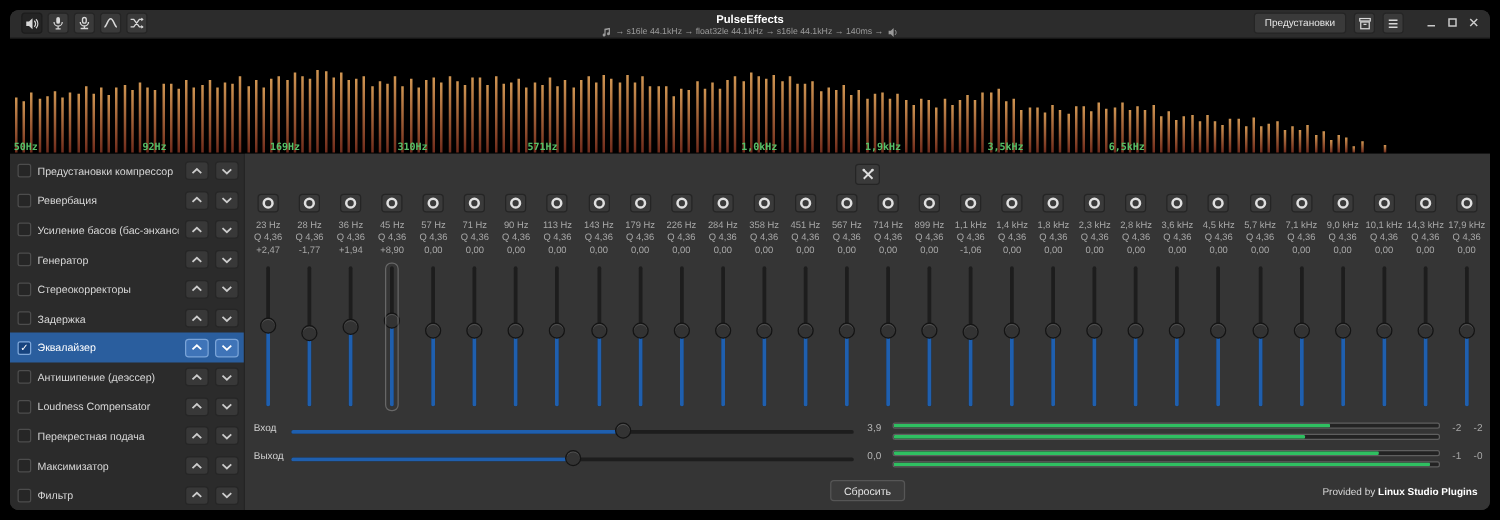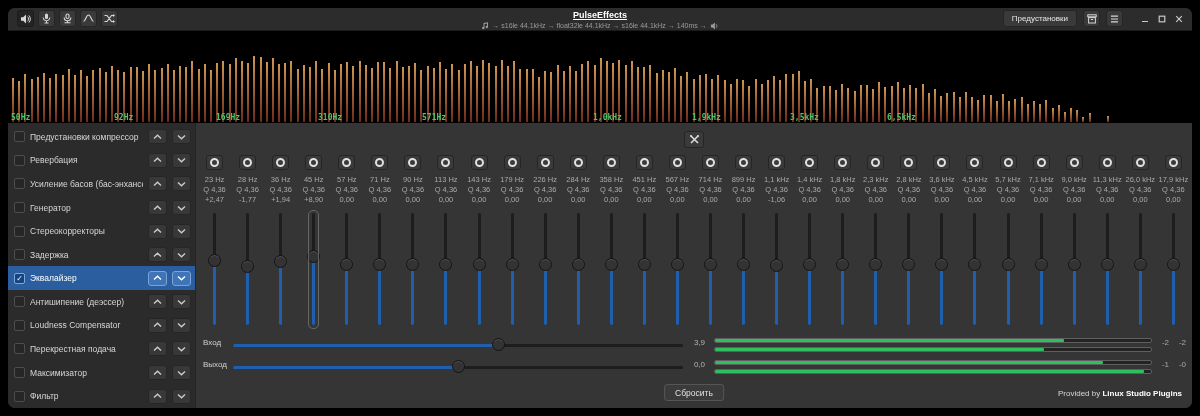--- a/index.html
+++ b/index.html
@@ -8,21 +8,21 @@
   .window{position:absolute;left:8px;top:8px;width:1184px;height:400px;
           background:#353535;border-radius:7px;overflow:hidden;}
   
   .header{position:relative;height:22px;background:#2c2c2c;border-bottom:1px solid #1a1a1a;}
   .tool-group{position:absolute;left:9px;top:2px;display:flex;gap:4px;}
   .tbtn{width:17px;height:17px;background:#3a3a3a;border:1px solid #252525;border-radius:3px;
         display:flex;align-items:center;justify-content:center;box-sizing:border-box;}
   .tbtn.active{background:#242424;border-color:#1c1c1c;}
   .tbtn svg{stroke:#d8d8d8;fill:#d8d8d8;}
   .title-block{position:absolute;left:0;right:0;top:2px;text-align:center;}
-  .title{font-size:9px;font-weight:bold;color:#ffffff;line-height:10px;text-decoration:underline;}
+  .title{font-size:9px;font-weight:bold;color:#ffffff;line-height:10px;}
   .subtitle{font-size:7px;color:#9a9a9a;line-height:9px;display:flex;justify-content:center;
             align-items:center;gap:3px;margin-top:1px;}
   .header-right{position:absolute;right:8px;top:2px;display:flex;align-items:center;gap:6px;height:17px;}
   .presets-btn{height:17px;padding:0 8px;font-size:8px;color:#e6e6e6;background:#3a3a3a;
                border:1px solid #252525;border-radius:3px;display:flex;align-items:center;box-sizing:border-box;}
   .winctl{color:#c9c9c9;font-size:10px;width:11px;text-align:center;line-height:17px;}
   .winctl svg{vertical-align:middle;}
   
   .spectrum{position:relative;height:92px;background:#000;overflow:hidden;}
   .bars{position:absolute;left:4px;right:0;top:2px;bottom:1px;display:flex;align-items:flex-end;gap:4.2px;}
@@ -896,34 +896,34 @@
             <div class="vslider">
               <div class="vtrack"></div>
               <div class="vfill" style="top: 51px; height: 61px;"></div>
               <div class="vhandle" style="top: 44.5px;"></div>
             </div>
           </div>
           <div class="band">
             <div class="gear-btn">
               <div class="gear"></div>
             </div>
-            <div class="blabel">11,3 kHz</div>
-            <div class="blabel">Q 4,36</div>
-            <div class="blabel">0,00</div>
-            <div class="vslider">
-              <div class="vtrack"></div>
-              <div class="vfill" style="top: 51px; height: 61px;"></div>
-              <div class="vhandle" style="top: 44.5px;"></div>
-            </div>
-          </div>
-          <div class="band">
-            <div class="gear-btn">
-              <div class="gear"></div>
-            </div>
-            <div class="blabel">26,0 kHz</div>
+            <div class="blabel">10,1 kHz</div>
+            <div class="blabel">Q 4,36</div>
+            <div class="blabel">0,00</div>
+            <div class="vslider">
+              <div class="vtrack"></div>
+              <div class="vfill" style="top: 51px; height: 61px;"></div>
+              <div class="vhandle" style="top: 44.5px;"></div>
+            </div>
+          </div>
+          <div class="band">
+            <div class="gear-btn">
+              <div class="gear"></div>
+            </div>
+            <div class="blabel">14,3 kHz</div>
             <div class="blabel">Q 4,36</div>
             <div class="blabel">0,00</div>
             <div class="vslider">
               <div class="vtrack"></div>
               <div class="vfill" style="top: 51px; height: 61px;"></div>
               <div class="vhandle" style="top: 44.5px;"></div>
             </div>
           </div>
           <div class="band">
             <div class="gear-btn">

